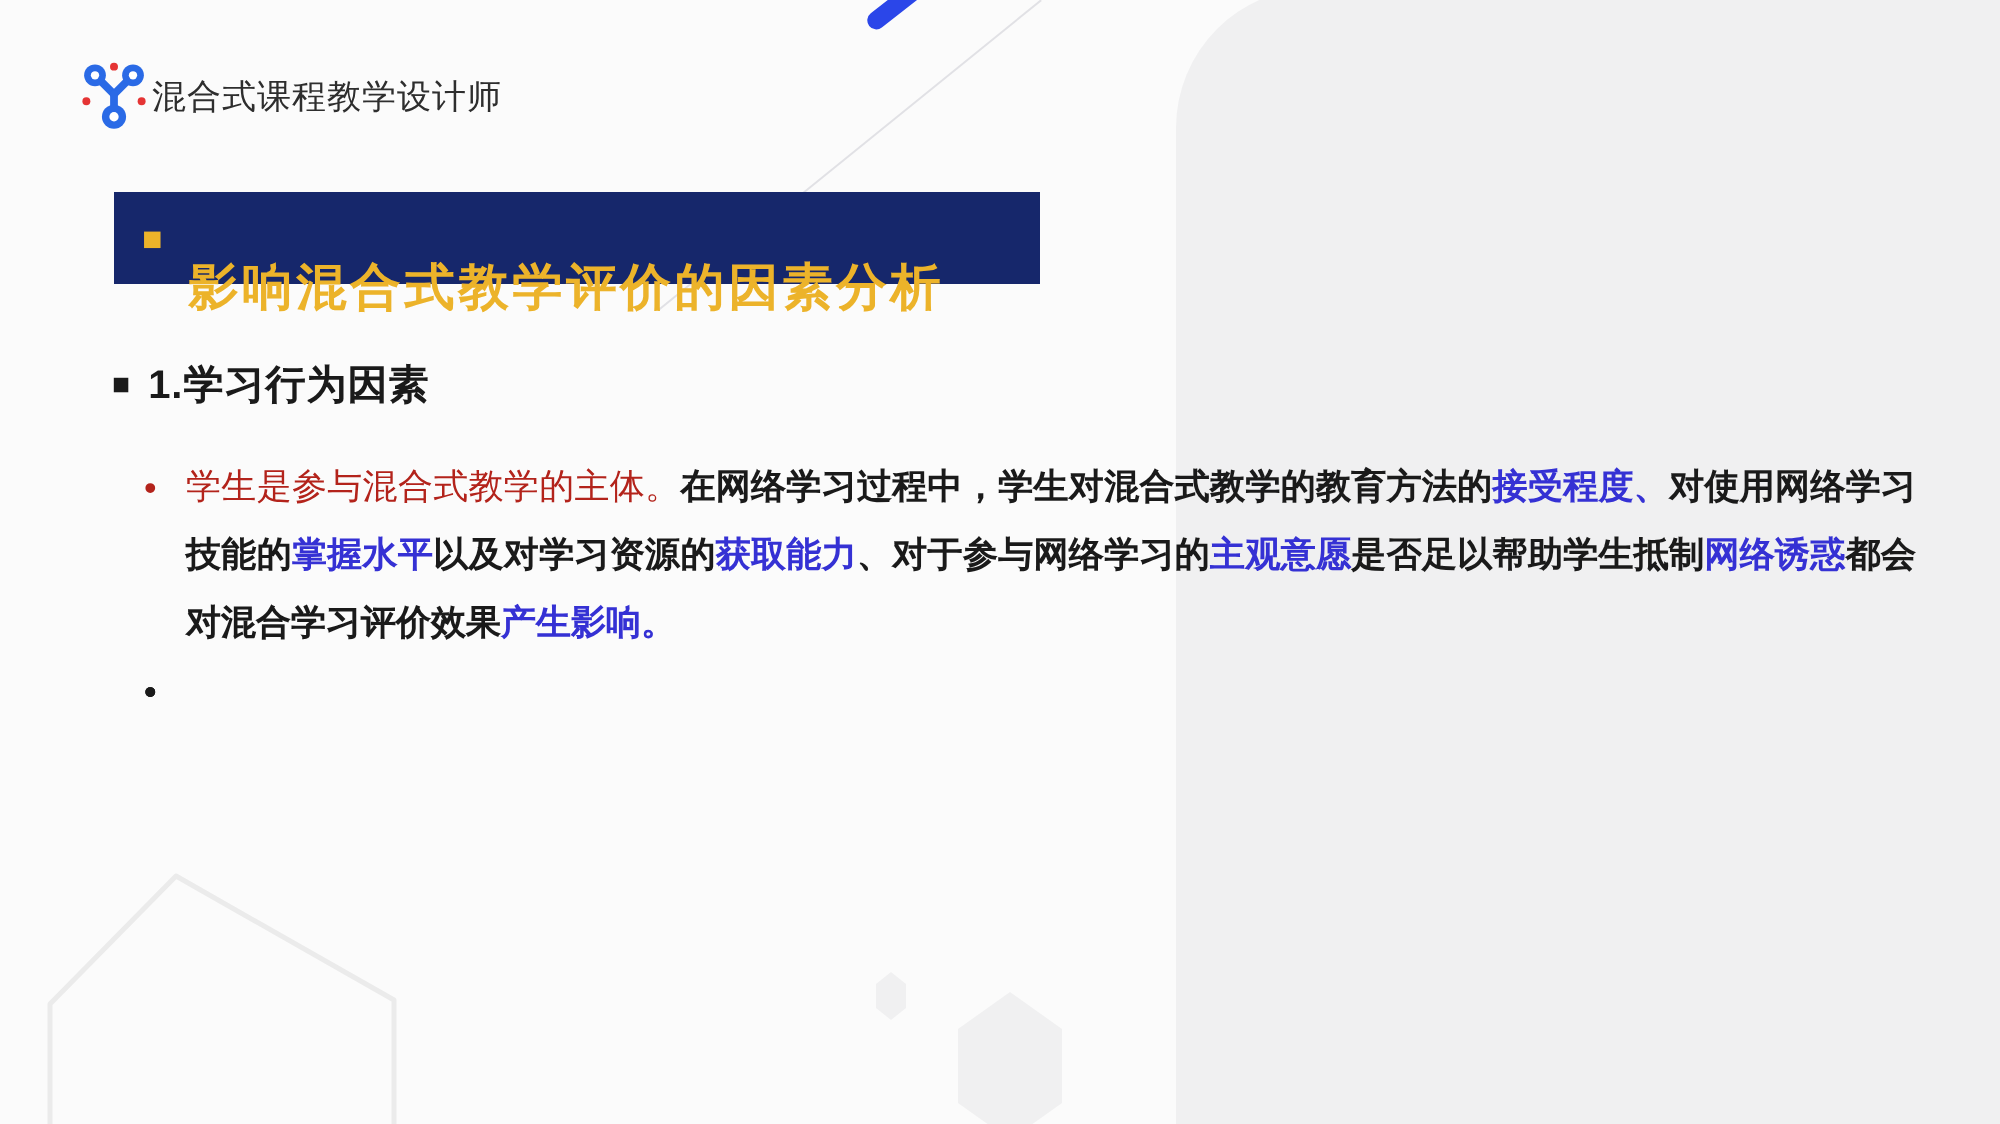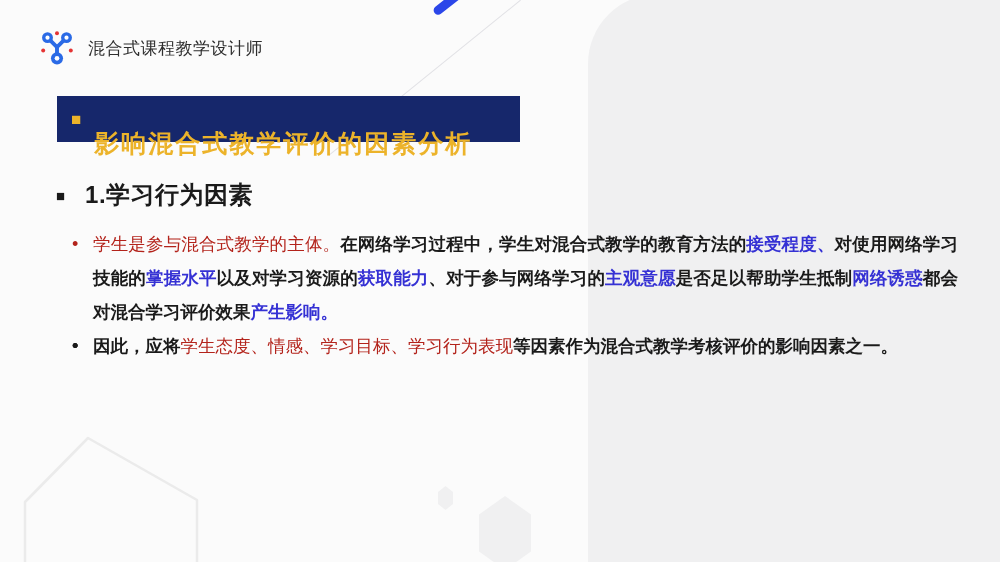--- a/index.html
+++ b/index.html
@@ -31,21 +31,21 @@
     left:431px;top:-2px;width:34px;height:9px;
     background:var(--accent);border-radius:5px;
     transform:rotate(-38deg);
   }
   .hex-outline{left:0;top:430px;width:260px;height:132px;}
   .hex-fill{background:#f0f0f1;clip-path:polygon(50% 0,100% 25%,100% 75%,50% 100%,0 75%,0 25%);}
   .hex-a{left:438px;top:486px;width:15px;height:24px;}
   .hex-b{left:479px;top:496px;width:52px;height:74px;}
 
   
-  .brand{position:absolute;left:38px;top:28px;display:flex;align-items:center;gap:12px;}
+  .brand{position:absolute;left:38px;top:28px;display:flex;align-items:center;gap:0;}
   .brand-name{font-size:17px;color:#2e2e2e;font-weight:500;letter-spacing:.5px;}
 
   
   .title-bar{
     position:absolute;left:57px;top:96px;width:463px;height:46px;
     background:var(--navy);
     display:flex;align-items:center;gap:13px;padding-left:14px;
   }
   .title-marker{color:var(--gold);font-size:17px;line-height:1;}
   .title-text{
@@ -56,21 +56,21 @@
     margin-top:48px;
   }
 
   
   .section-heading{
     position:absolute;left:56px;top:179px;
     display:flex;align-items:center;gap:9px;
     color:var(--ink);
   }
   .section-marker{font-size:15px;line-height:1;}
-  .section-text{font-size:24px;font-weight:bold;letter-spacing:.5px;margin-left:11px;}
+  .section-text{font-size:20px;font-weight:bold;letter-spacing:.5px;}
 
   
   .bullet-list{
     position:absolute;left:70px;top:227px;width:888px;
     list-style:none;
     font-family:"DejaVu Serif",serif;
     font-size:17.5px;line-height:34px;color:var(--ink);
     text-align:justify;
   }
   .bullet-item{position:relative;padding-left:23px;}
@@ -120,16 +120,16 @@
 
   <div class="section-heading">
     <span class="section-marker">■</span>
     <span class="section-text">1.学习行为因素</span>
   </div>
 
   <ul class="bullet-list">
       <li class="bullet-item"><span class="dot" style="color: rgb(179, 35, 27);">•</span><span><span class="seg-red">学生是参与混合式教学的主体。</span><span class="seg-black">在网络学习过程中，学生对混合式教学的教育方法的</span><span class="seg-blue">接受程度、</span><span class="seg-black">对使用网络学习技能的</span><span class="seg-blue">掌握水平</span><span class="seg-black">以及对学习资源的</span><span class="seg-blue">获取能力</span><span class="seg-black">、对于参与网络学习的</span><span class="seg-blue">主观意愿</span><span class="seg-black">是否足以帮助学生抵制</span><span class="seg-blue">网络诱惑</span><span class="seg-black">都会对混合学习评价效果</span><span class="seg-blue">产生影响。</span></span></li>
       <li class="bullet-item"><span class="dot" style="color: rgb(26, 26, 26);">•</span></li>
       <li class="bullet-item"><span class="dot" style="color: rgb(26, 26, 26);">•</span></li>
-      <li class="bullet-item"><span class="dot" style="color: rgb(26, 26, 26);">•</span><span><span class="seg-black">因此，应将</span><span class="seg-red">学生态度、情感、学习目标、学习行为表现</span><span class="seg-black">等因素作为混合式教学考核评价的影响因素之一。</span></span></li>
+      <li class="bullet-item"><span class="dot" style="color: rgb(26, 26, 26);">•</span></li>
     </ul>
 
 </div>
 
 </body></html>

